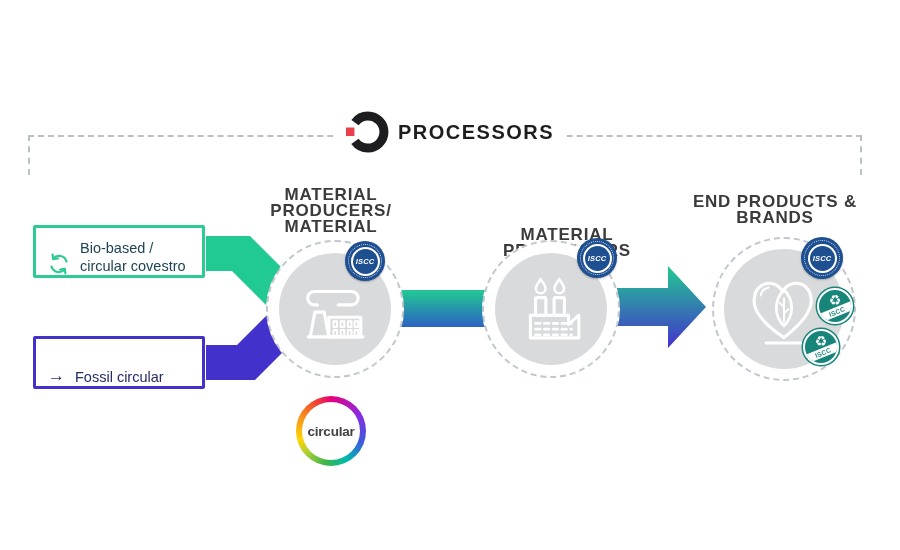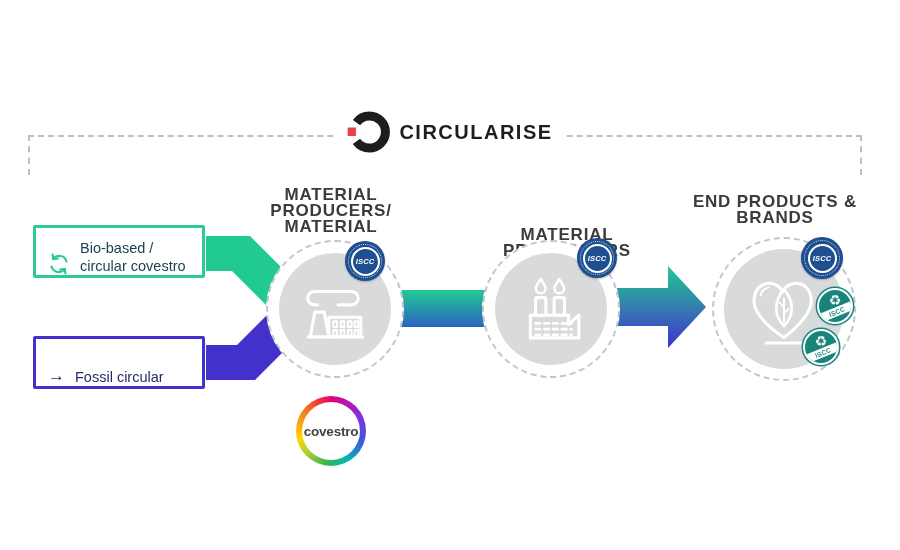--- a/index.html
+++ b/index.html
@@ -97,21 +97,21 @@
     <polygon fill="#4331cc" points="206,345 237,345 285,297 303,332 255,380 206,380"></polygon>
     <rect x="392" y="290" width="100" height="37" fill="url(#gradGB)"></rect>
     <polygon fill="url(#gradGP)" points="614,288 668,288 668,266 706,307 668,348 668,326 614,326"></polygon>
   </svg>
 
   <div class="logo">
     <svg width="44" height="44" viewBox="0 0 44 44">
       <circle cx="22" cy="22" r="16" fill="none" stroke="#1d1d20" stroke-width="9" stroke-dasharray="40 20 41"></circle>
       <rect x="0" y="17.5" width="8.5" height="8.5" fill="#e8414b"></rect>
     </svg>
-    <span class="logo-text">CIRCULARISE</span>
+    <span class="logo-text">PROCESSORS</span>
   </div>
 
   <div class="col-header ch-1">
     <div>MATERIAL PRODUCERS/</div>
     <div>MATERIAL</div>
   </div>
   <div class="col-header ch-2">
     <div>MATERIAL PROCESSORS</div>
   </div>
   <div class="col-header ch-3">
@@ -198,16 +198,16 @@
     <div class="bt-glyph">♻</div>
     <div class="bt-banner">ISCC</div>
   </div>
   <div class="badge-teal" style="left:803px;top:329px;">
     <div class="bt-glyph">♻</div>
     <div class="bt-banner">ISCC</div>
   </div>
 
   <div class="covestro">
     <div class="cov-ring"></div>
-    <span class="cov-text">covestro</span>
+    <span class="cov-text">circular</span>
   </div>
 
 </div>
 
 </body></html>

